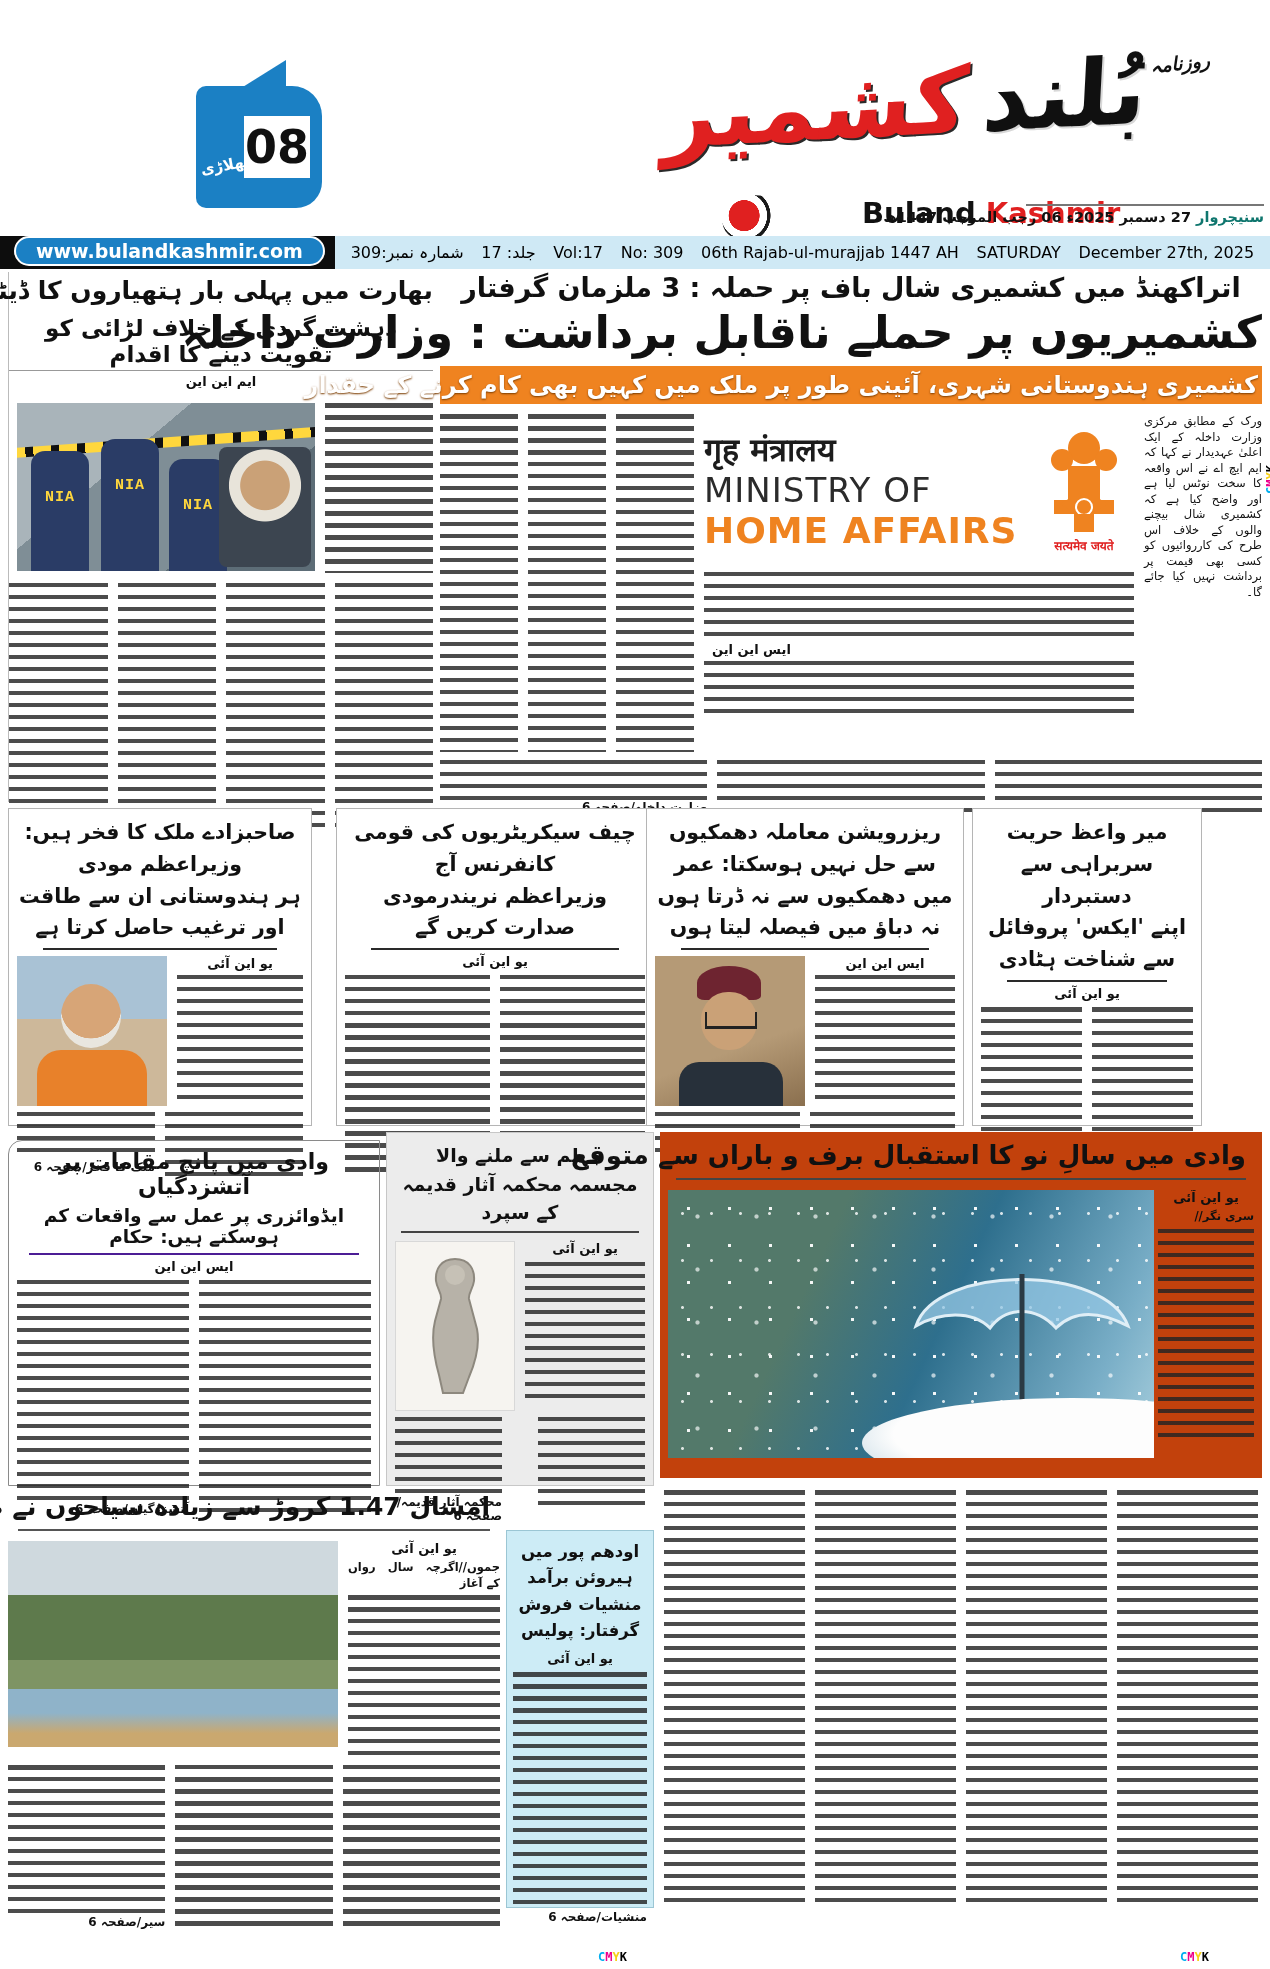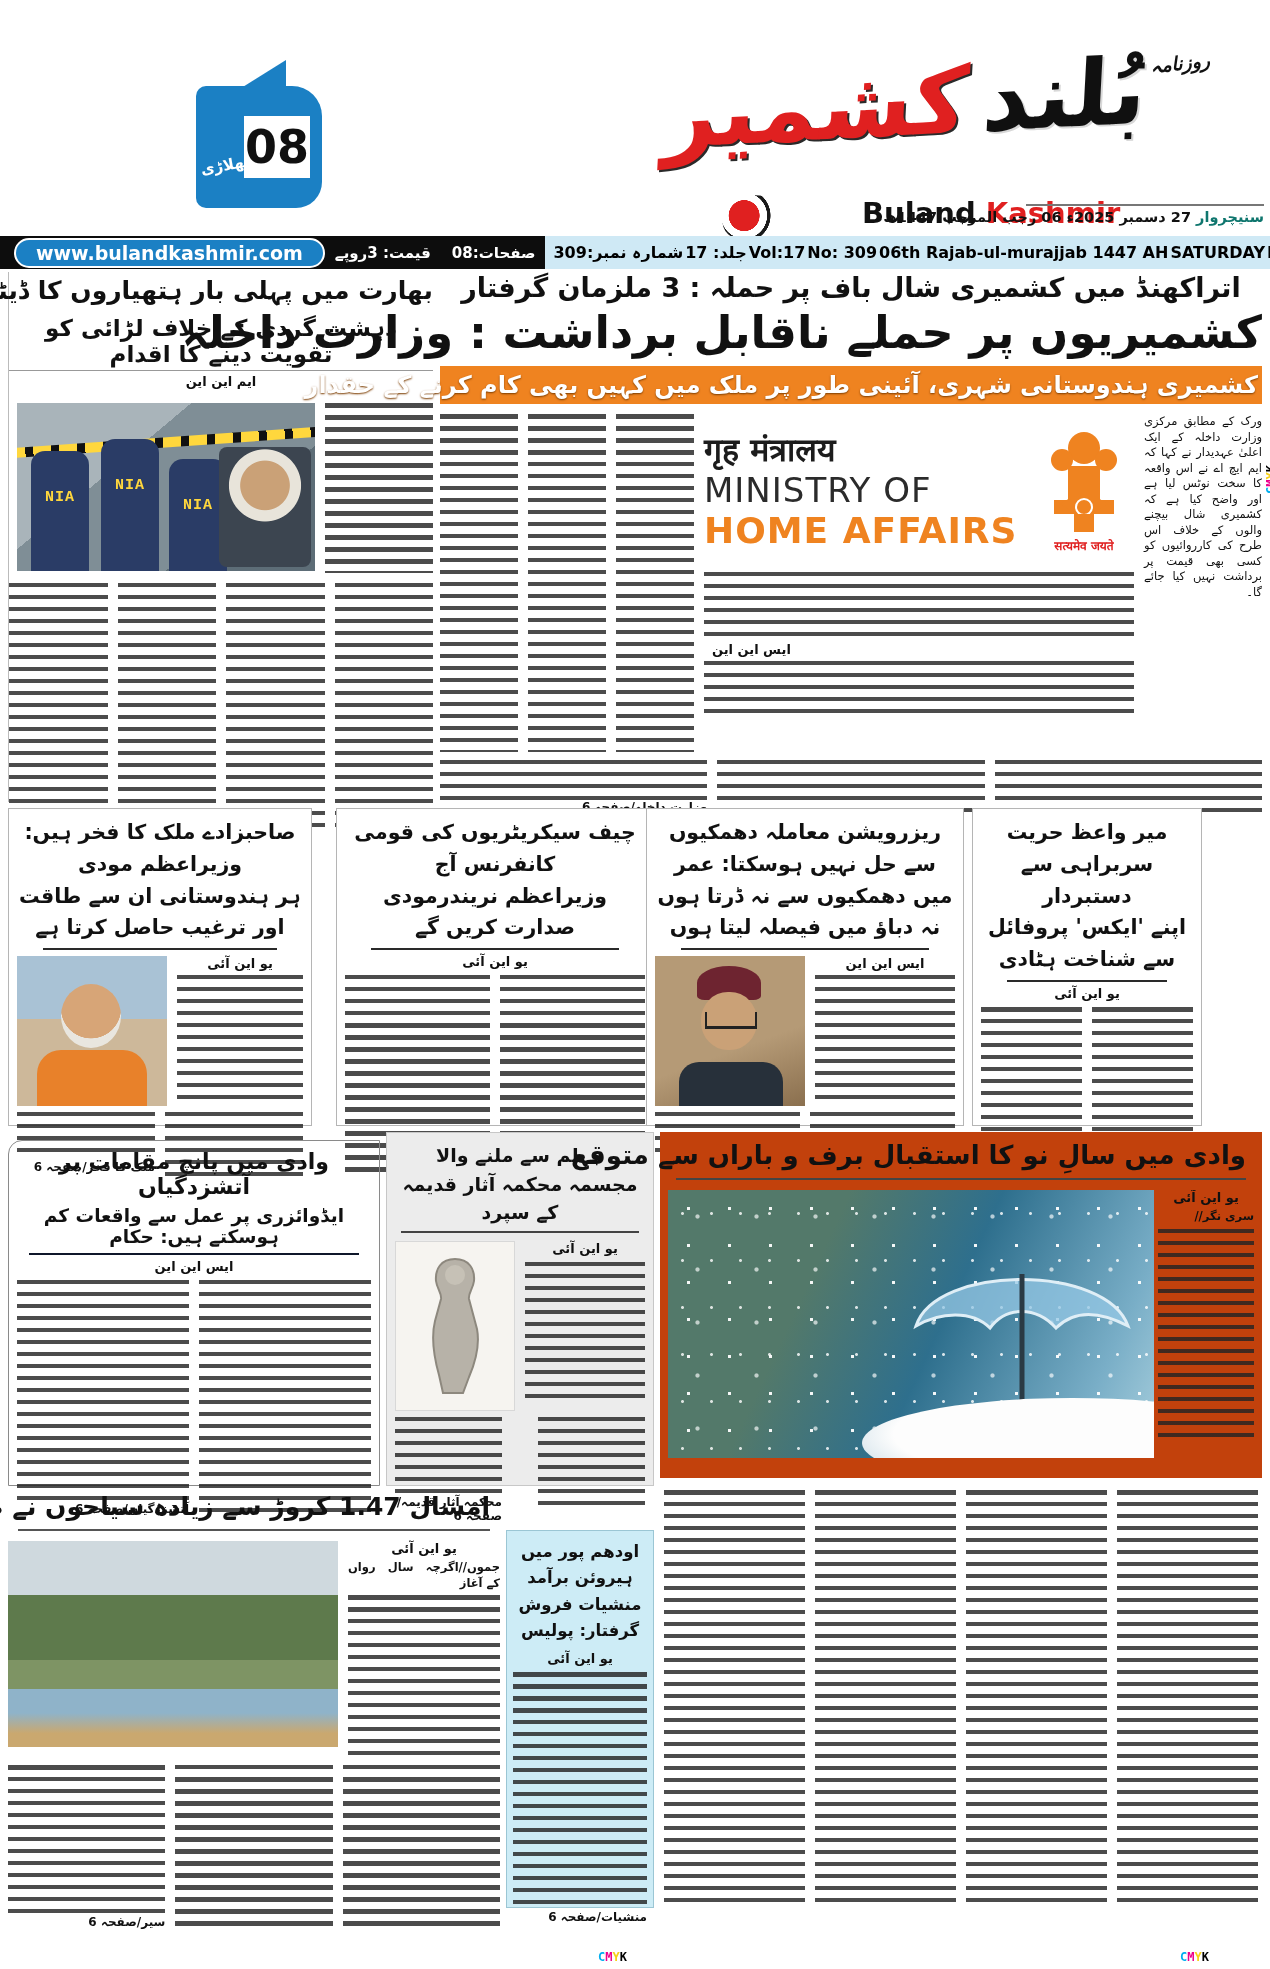--- a/index.html
+++ b/index.html
@@ -43,27 +43,27 @@
     radial-gradient(circle at 40% 40%,#e02020 0 35%,#fff 36% 52%,#1a1a1a 53% 60%,transparent 61%);
     border-radius:50%;transform:rotate(-18deg);}
   .latin{position:absolute;left:862px;top:196px;font-size:29px;font-weight:900;letter-spacing:0;}
   .latin .red{color:#e02020;}
   .city{position:absolute;left:748px;top:236px;font-size:15px;font-style:italic;font-weight:bold;}
   .mast-date{position:absolute;left:1026px;top:204px;width:238px;border-top:2px solid #777;
     padding-top:3px;font-size:14.5px;font-weight:900;direction:rtl;text-align:center;white-space:nowrap;}
 
   
   .infobar{position:absolute;left:0;top:236px;width:1270px;height:33px;background:#0d0d0d;display:flex;align-items:stretch;}
-  .ib-black{display:flex;align-items:center;gap:10px;padding:0 10px 0 14px;}
+  .ib-black{display:flex;align-items:center;gap:10px;padding:0 10px 0 14px;flex-direction:column;}
   .pill{background:#1b80c4;color:#fff;font-weight:900;font-size:19px;padding:2px 20px;border-radius:16px;
     border:2px solid #fff;white-space:nowrap;}
   .ib-item{color:#fff;font-weight:bold;font-size:15px;white-space:nowrap;direction:rtl;}
   .ib-sep{width:1px;background:#666;margin:4px 0;}
   .ib-blue{flex:1;background:#cfe9f5;display:flex;align-items:center;justify-content:space-evenly;padding:0 8px;}
-  .ib-blue .ib-item{color:#000;font-weight:700;font-size:16px;}
+  .ib-blue .ib-item{color:#000;font-weight:400;font-size:16px;}
   .ib-blue .ib-sep{width:2px;background:#0e7abd;margin:5px 0;}
 
   
   .kicker{font-weight:900;text-align:center;direction:rtl;white-space:nowrap;}
   .hl{font-weight:900;text-align:center;direction:rtl;}
   .byline{font-weight:bold;font-size:13px;text-align:center;direction:rtl;}
   .rule{border-top:2px solid #2a2a2a;margin:4px 26px;}
   .hair{border-top:1px solid #999;margin:3px 0;}
   .lines{background:repeating-linear-gradient(to bottom,#242424 0 4.5px,transparent 4.5px 12px);opacity:.82;}
   .cols{display:flex;direction:rtl;gap:10px;}
@@ -106,21 +106,21 @@
   .omar-photo{position:relative;width:150px;height:150px;overflow:hidden;background:linear-gradient(160deg,#b59a76 0 60%,#8a6f4e);}
   .omar-cap{position:absolute;left:42px;top:10px;width:64px;height:34px;border-radius:50% 50% 12% 12%;background:#6e2430;}
   .omar-face{position:absolute;left:46px;top:36px;width:56px;height:58px;border-radius:48%;background:#caa177;}
   .omar-glass{position:absolute;left:50px;top:56px;width:48px;height:14px;border-bottom:3px solid #222;
     border-left:2px solid #222;border-right:2px solid #222;}
   .omar-suit{position:absolute;left:24px;bottom:-4px;width:104px;height:48px;border-radius:20px 20px 0 0;background:#27303a;}
 
   
   .fires{position:absolute;left:8px;top:1140px;width:372px;height:346px;border:1px solid #8a8a8a;border-radius:14px 0 0 0;padding:8px;box-sizing:border-box;}
   .fires .hl{font-size:22px;}
-  .fires .sub{font-size:18.5px;font-weight:900;text-align:center;direction:rtl;border-bottom:2px solid #0f172a;
+  .fires .sub{font-size:18.5px;font-weight:900;text-align:center;direction:rtl;border-bottom:2px solid #4c1d95;
     padding-bottom:6px;margin:6px 12px 4px;}
   .statue{position:absolute;left:386px;top:1132px;width:268px;height:354px;background:#ececec;border:1px solid #c7c7c7;
     padding:8px;box-sizing:border-box;}
   .statue .hl{font-size:19px;line-height:1.5;border-bottom:2px solid #444;padding-bottom:4px;margin:0 6px;}
   .statue-photo{width:118px;height:168px;background:#f6f4f0;border:1px solid #d8d8d8;display:flex;align-items:center;justify-content:center;}
   .weather{position:absolute;left:660px;top:1132px;width:602px;height:808px;box-sizing:border-box;}
   .weather-head{background:#c2410c;padding:8px 8px 0;height:346px;box-sizing:border-box;}
   .weather .hl{font-size:26px;border-bottom:2px solid #444;padding-bottom:8px;margin:0 8px;white-space:nowrap;}
   .rain{position:relative;width:486px;height:268px;overflow:hidden;float:left;
     background:linear-gradient(115deg,#53796a 0 30%,#2e6f8d 55%,#79aec7 85%,#a8cfdd);}

